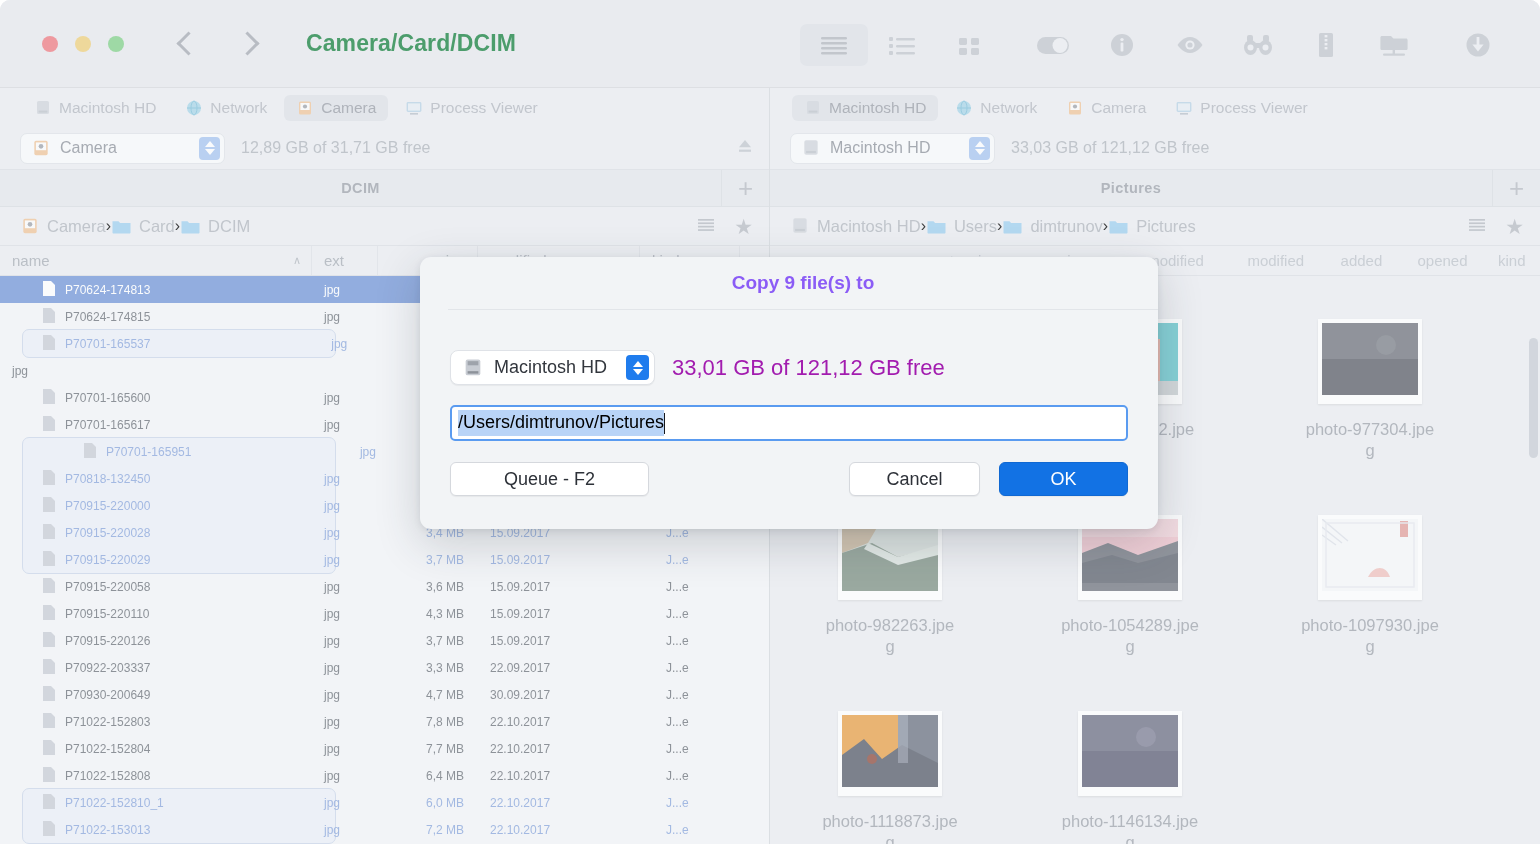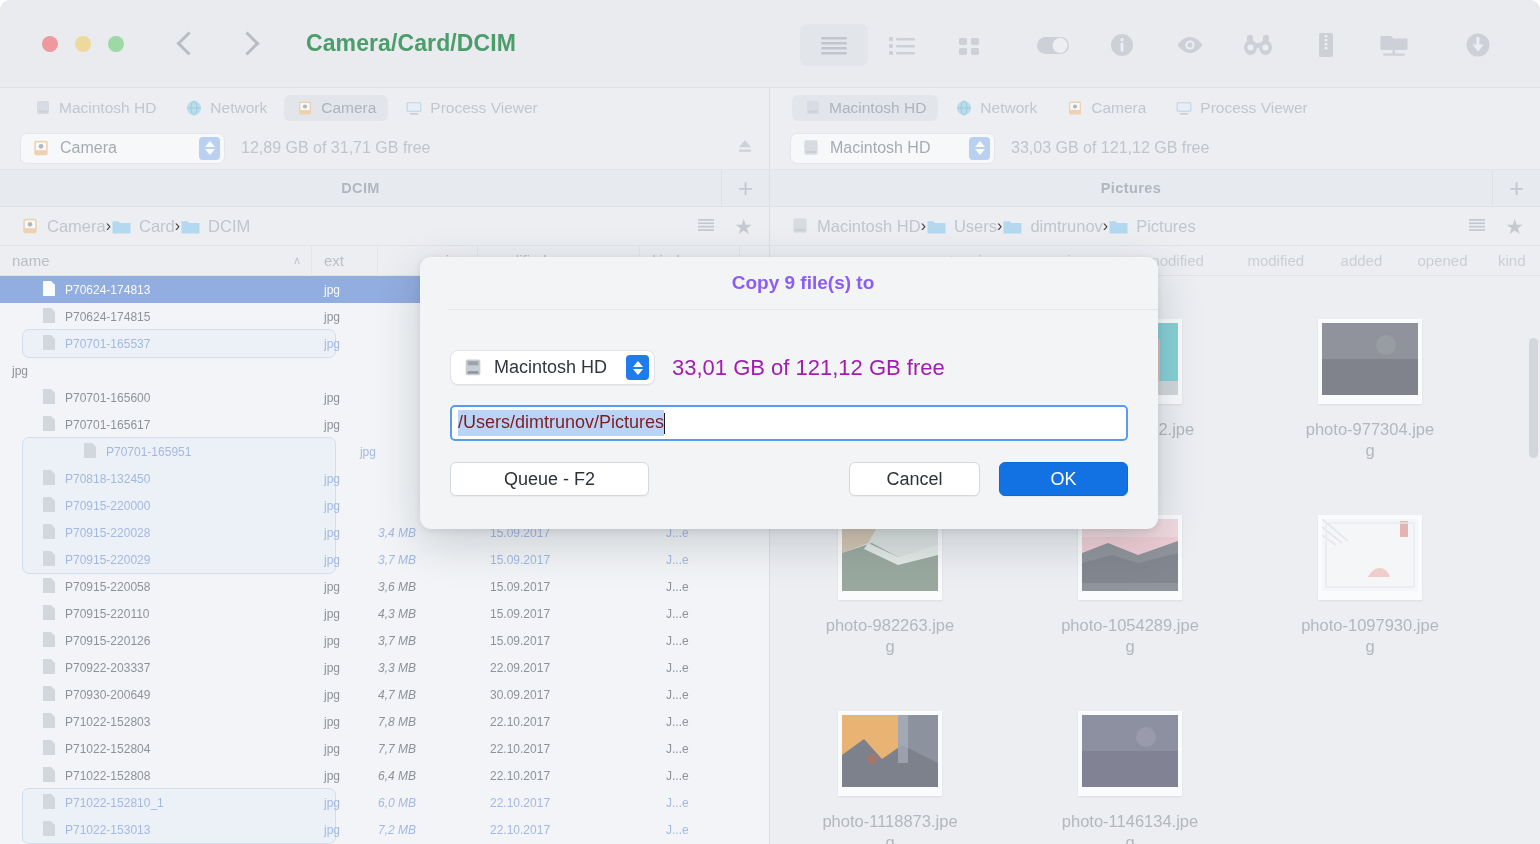--- a/index.html
+++ b/index.html
@@ -135,21 +135,21 @@
   .lc-kind { width:100px; }
   .sortarrow { margin-left:auto; margin-right:10px; font-size:11px; color:#b2b7be; }
 
   .filelist { position:relative; height:568px; overflow:hidden; background:#f4f6f8; }
   .frow {
     display:flex; align-items:center; height:27px;
     font-size:12px; color:#6d727a;
   }
   .frow .fn { width:312px; display:flex; align-items:center; gap:9px; padding-left:42px; }
   .frow .fext { width:66px; padding-left:12px; }
-  .frow .fsize { width:100px; padding-right:14px;font-style:italic; }
+  .frow .fsize { width:100px; text-align:right; padding-right:14px; }
   .frow .fmod { width:162px; padding-left:12px; }
   .frow .fkind { width:100px; padding-left:26px; }
   .frow.cursor { background:#7396d8; color:#ffffff; }
   .frow.cursor .fn, .frow.cursor .fext { color:#ffffff; }
   .frow.sel { color:#8aa6dc; }
   .selgroup {
     border:1px solid #ccd7ea; border-radius:7px; background:#edf1f9;
     position:absolute; left:22px; width:314px;
   }
   .docicon { width:14px; height:17px; flex:0 0 auto; }
@@ -213,21 +213,21 @@
   }
   .dlg-drivesel .dname { font-size:18px; color:#32363d; }
   .stepper.blue { background:#1f7ced; width:23px; height:25px; }
   .dlg-free { margin-left:17px; font-size:22px; color:#a21caf; }
   .pathfield {
     margin-top:20px; height:36px; background:#ffffff;
     border:2px solid #5a9bf0; border-radius:5px;
     display:flex; align-items:center; padding:0 6px;
   }
   .pathsel {
-    background:#b9d4f7; color:#7f1d1d; font-size:18px;
+    background:#b9d4f7; color:#000000; font-size:18px;
     padding:2px 0 3px 0; white-space:nowrap;
   }
   .caret { width:1px; height:21px; background:#16191e; }
   .dlg-btns { margin-top:21px; display:flex; align-items:center; }
   .btn {
     height:34px; border-radius:6px; border:1px solid #d5d8dd;
     background:#ffffff; color:#2d3138; font-size:18px;
     display:flex; align-items:center; justify-content:center;
     box-shadow:0 1px 1px rgba(0,0,0,0.05);
   }
@@ -475,21 +475,21 @@
               <span><svg class="docicon" viewBox="0 0 14 17">
                   <path d="M1 1h8l4 4v11H1z" fill="#c9ced6"></path>
                 </svg></span>
               <span class="namecell-text">P70624-174815</span>
             </div>
             <div class="fext">jpg</div>
             <div class="fsize"></div>
             <div class="fmod"></div>
             <div class="fkind"></div>
           </div>
-          <div class="frow sel" style="position: relative;">
+          <div class="frow sel" style="position: relative; justify-content: space-between;">
             <div class="fn">
               <span><svg class="docicon" viewBox="0 0 14 17">
                   <path d="M1 1h8l4 4v11H1z" fill="#c9ced6"></path>
                 </svg></span>
               <span class="namecell-text">P70701-165537</span>
             </div>
             <div class="fext">jpg</div>
             <div class="fsize"></div>
             <div class="fmod"></div>
             <div class="fkind"></div>

